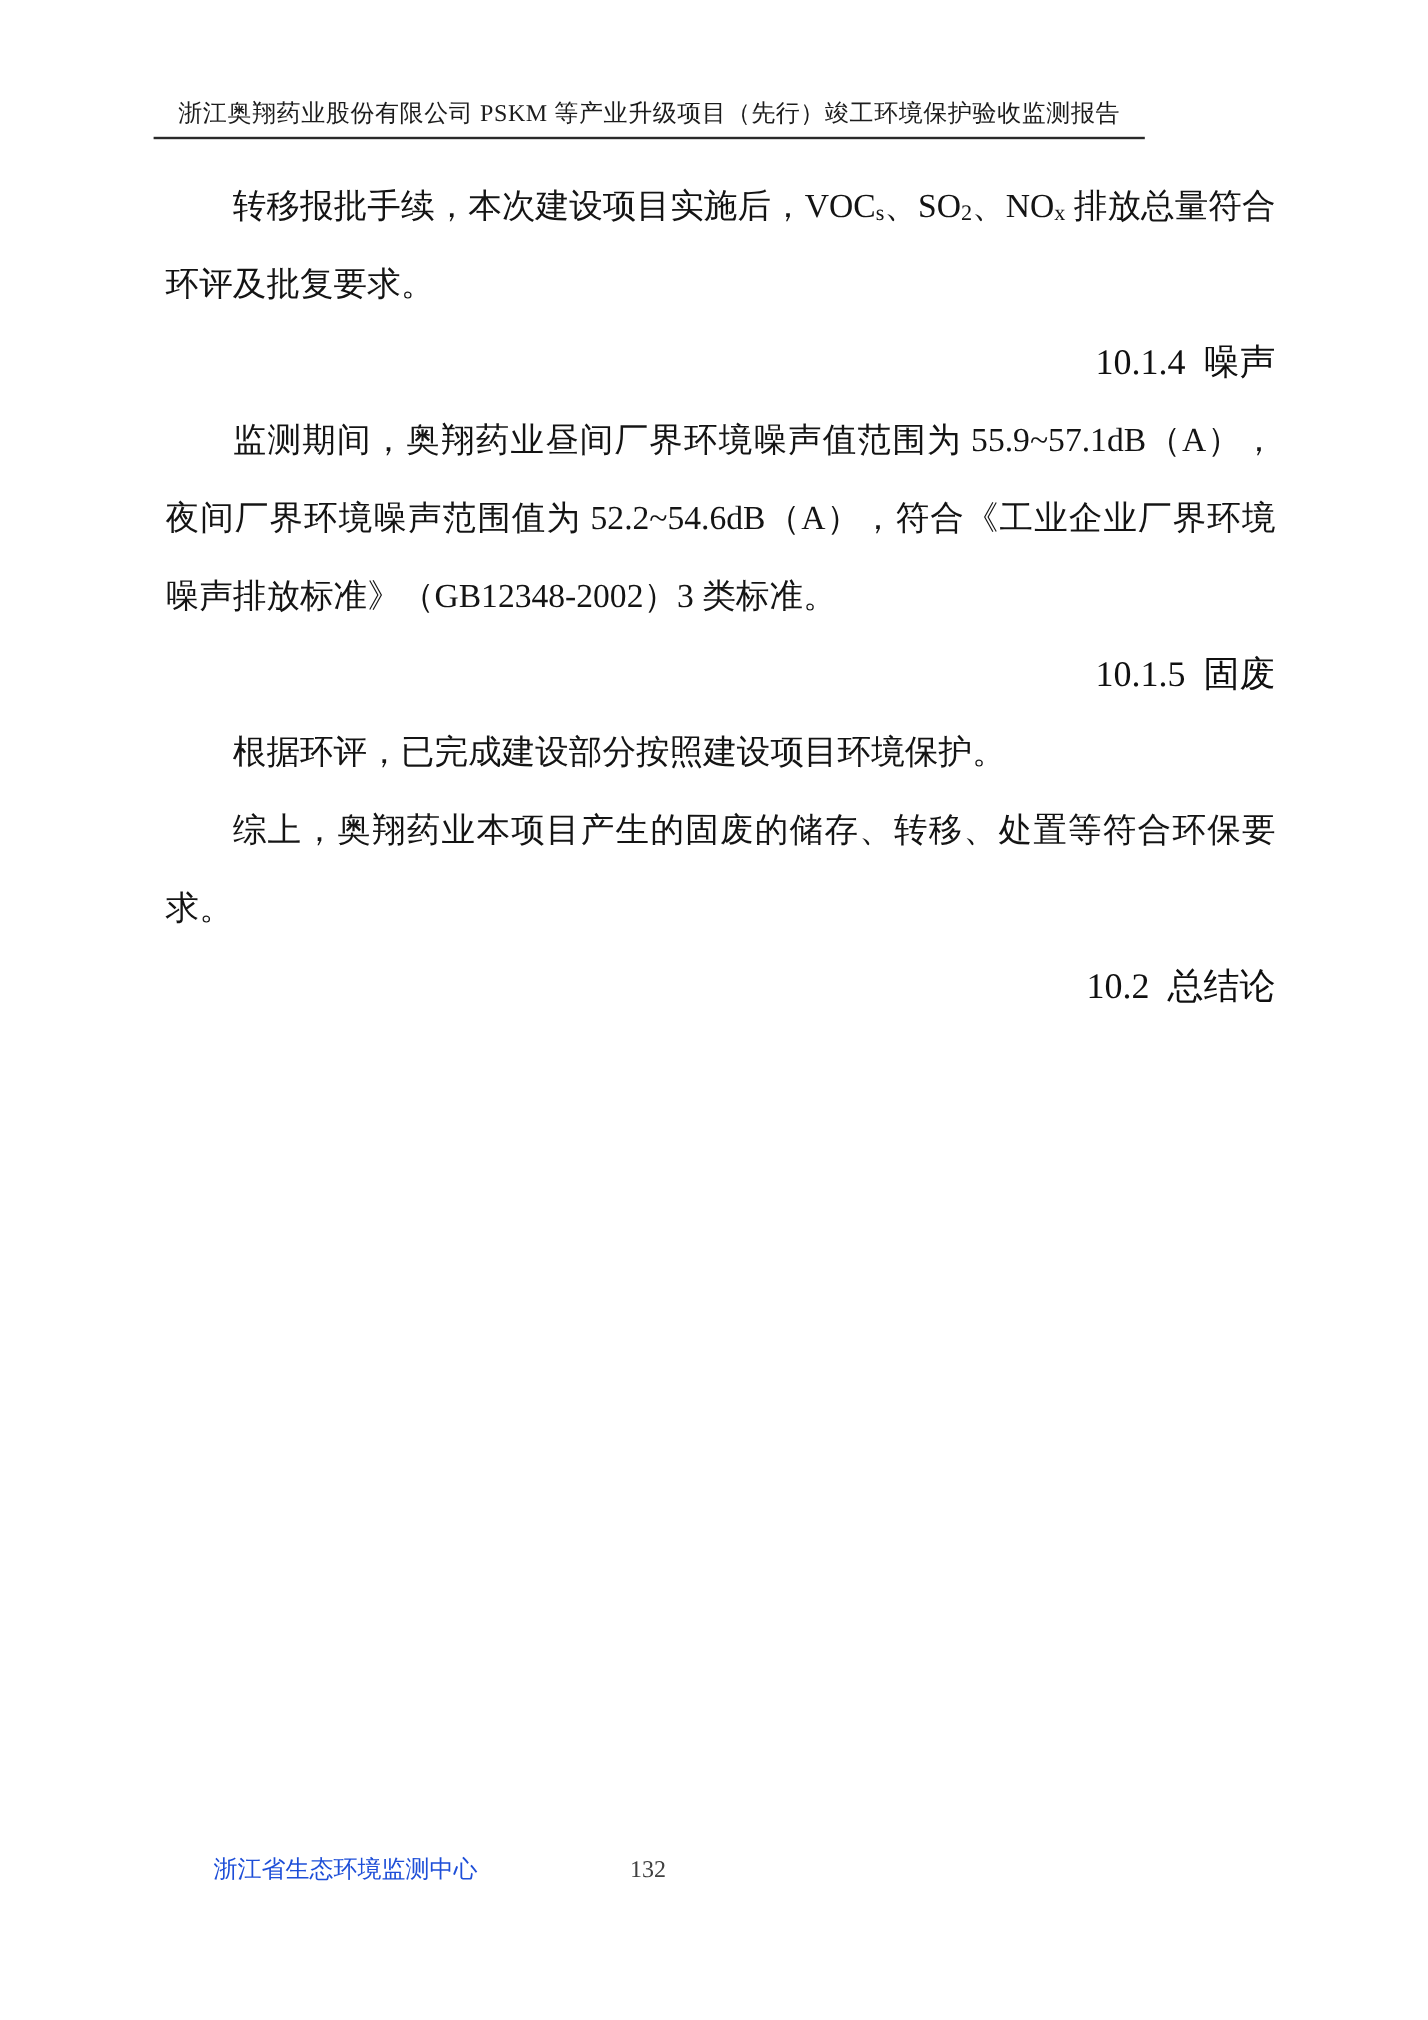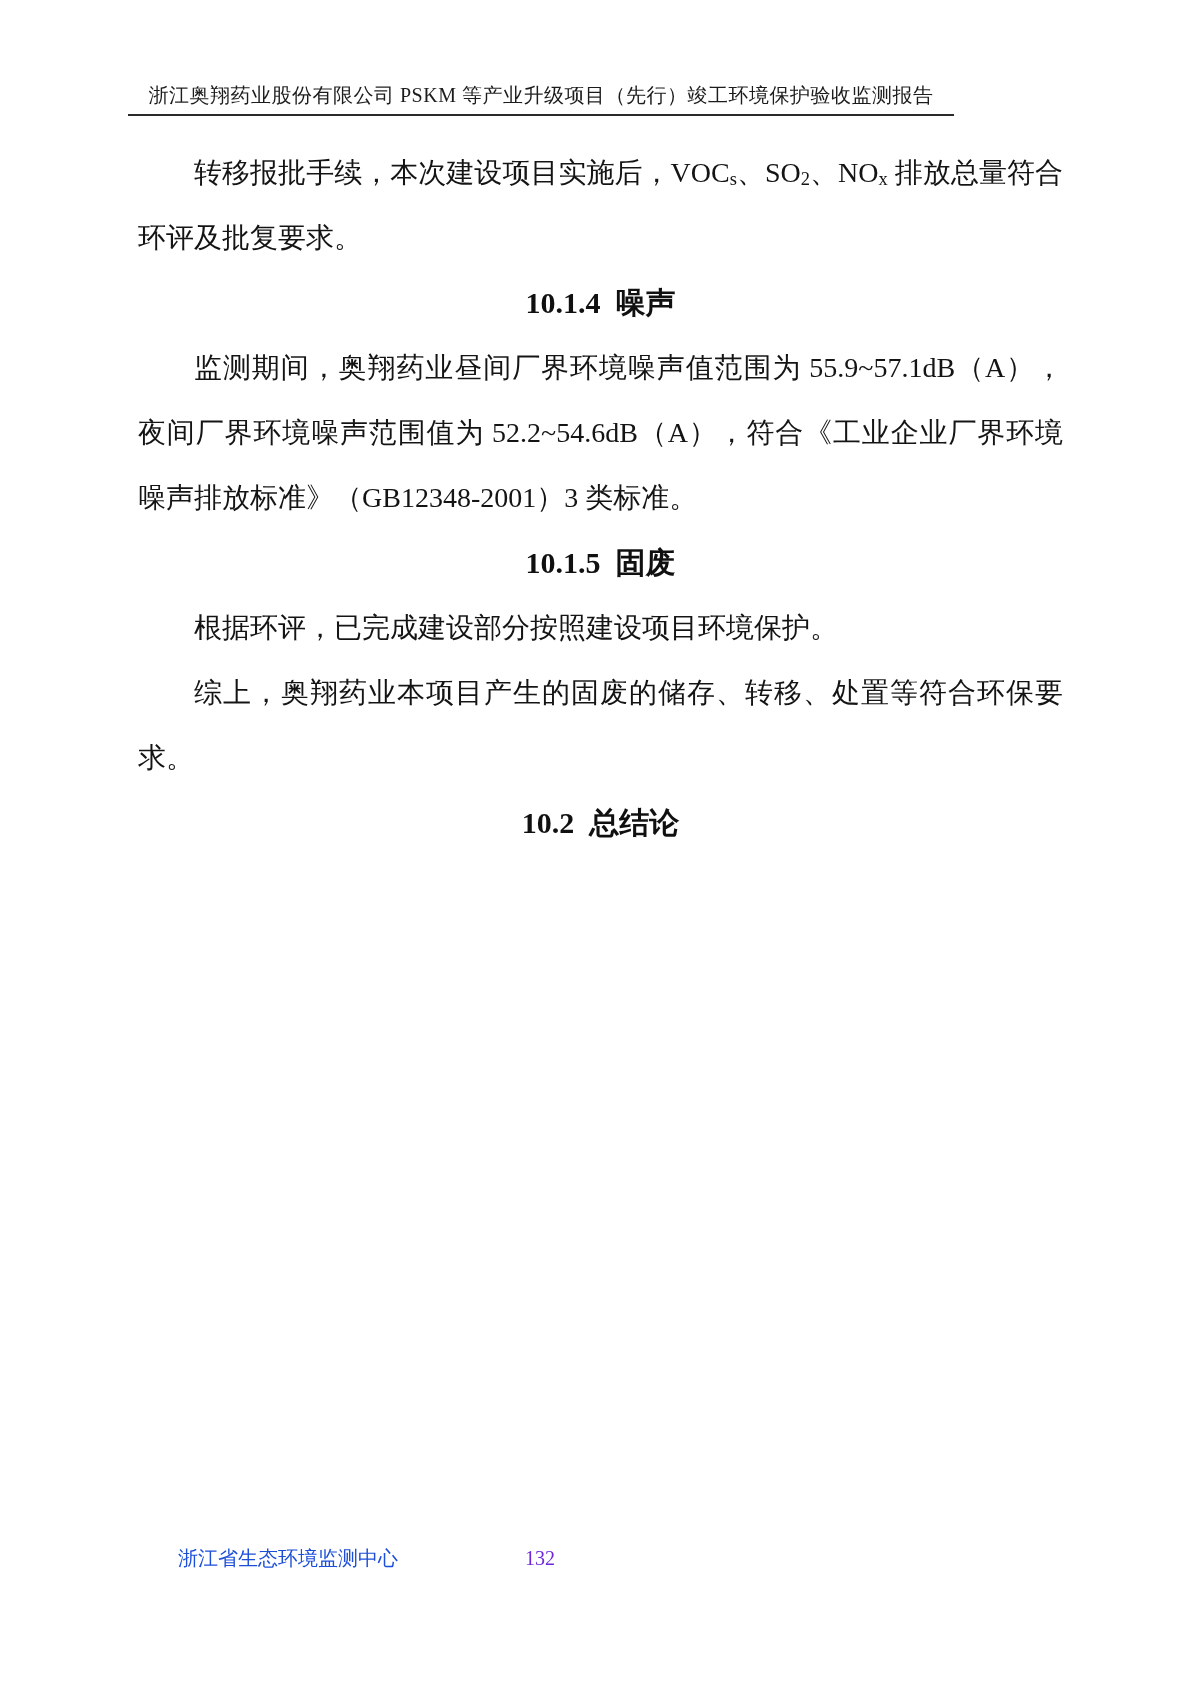--- a/index.html
+++ b/index.html
@@ -37,23 +37,23 @@
     left: 138px;
     width: 925px;
     font-size: 28px;
     line-height: 65px;
     text-align: justify;
     color: #141414;
   }
   .para { text-indent: 2em; }
   .heading {
     font-size: 30px;
-    font-weight: bold;
+    font-weight: normal;
     line-height: 65px;
-    text-align: center;
+    text-align: right;
     color: #101010;
   }
   .heading .h-label { margin-left: 15px; }
   sub {
     font-size: 0.66em;
     vertical-align: -0.14em;
     line-height: 0;
   }
   .footer-org {
     position: absolute;
@@ -64,41 +64,41 @@
     color: #1d4ed8;
   }
   .footer-page {
     position: absolute;
     left: 0;
     right: 0;
     top: 1545px;
     text-align: center;
     font-size: 20px;
     line-height: 26px;
-    color: #6d28d9;
+    color: #404040;
   }
 </style>
 </head>
 <body>
 
 <div class="page">
 
   <header class="page-header">
     <span>浙江奥翔药业股份有限公司 PSKM 等产业升级项目（先行）竣工环境保护验收监测报告</span>
   </header>
 
   <main class="content">
 
     <p class="para"><span>转移报批手续，本次建设项目实施后，VOC</span><sub>s</sub><span>、SO</span><sub>2</sub><span>、NO</span><sub>x</sub><span> 排放总量符合环评及批复要求。</span></p>
 
     <h3 class="heading">
       <span class="h-num">10.1.4</span><span class="h-label">噪声</span>
     </h3>
 
-    <p class="para">监测期间，奥翔药业昼间厂界环境噪声值范围为 55.9~57.1dB（A），夜间厂界环境噪声范围值为 52.2~54.6dB（A），符合《工业企业厂界环境噪声排放标准》（GB12348-2001）3 类标准。</p>
+    <p class="para">监测期间，奥翔药业昼间厂界环境噪声值范围为 55.9~57.1dB（A），夜间厂界环境噪声范围值为 52.2~54.6dB（A），符合《工业企业厂界环境噪声排放标准》（GB12348-2002）3 类标准。</p>
 
     <h3 class="heading">
       <span class="h-num">10.1.5</span><span class="h-label">固废</span>
     </h3>
 
     <p class="para">根据环评，已完成建设部分按照建设项目环境保护。</p>
 
 
     <p class="para">综上，奥翔药业本项目产生的固废的储存、转移、处置等符合环保要求。</p>
 

